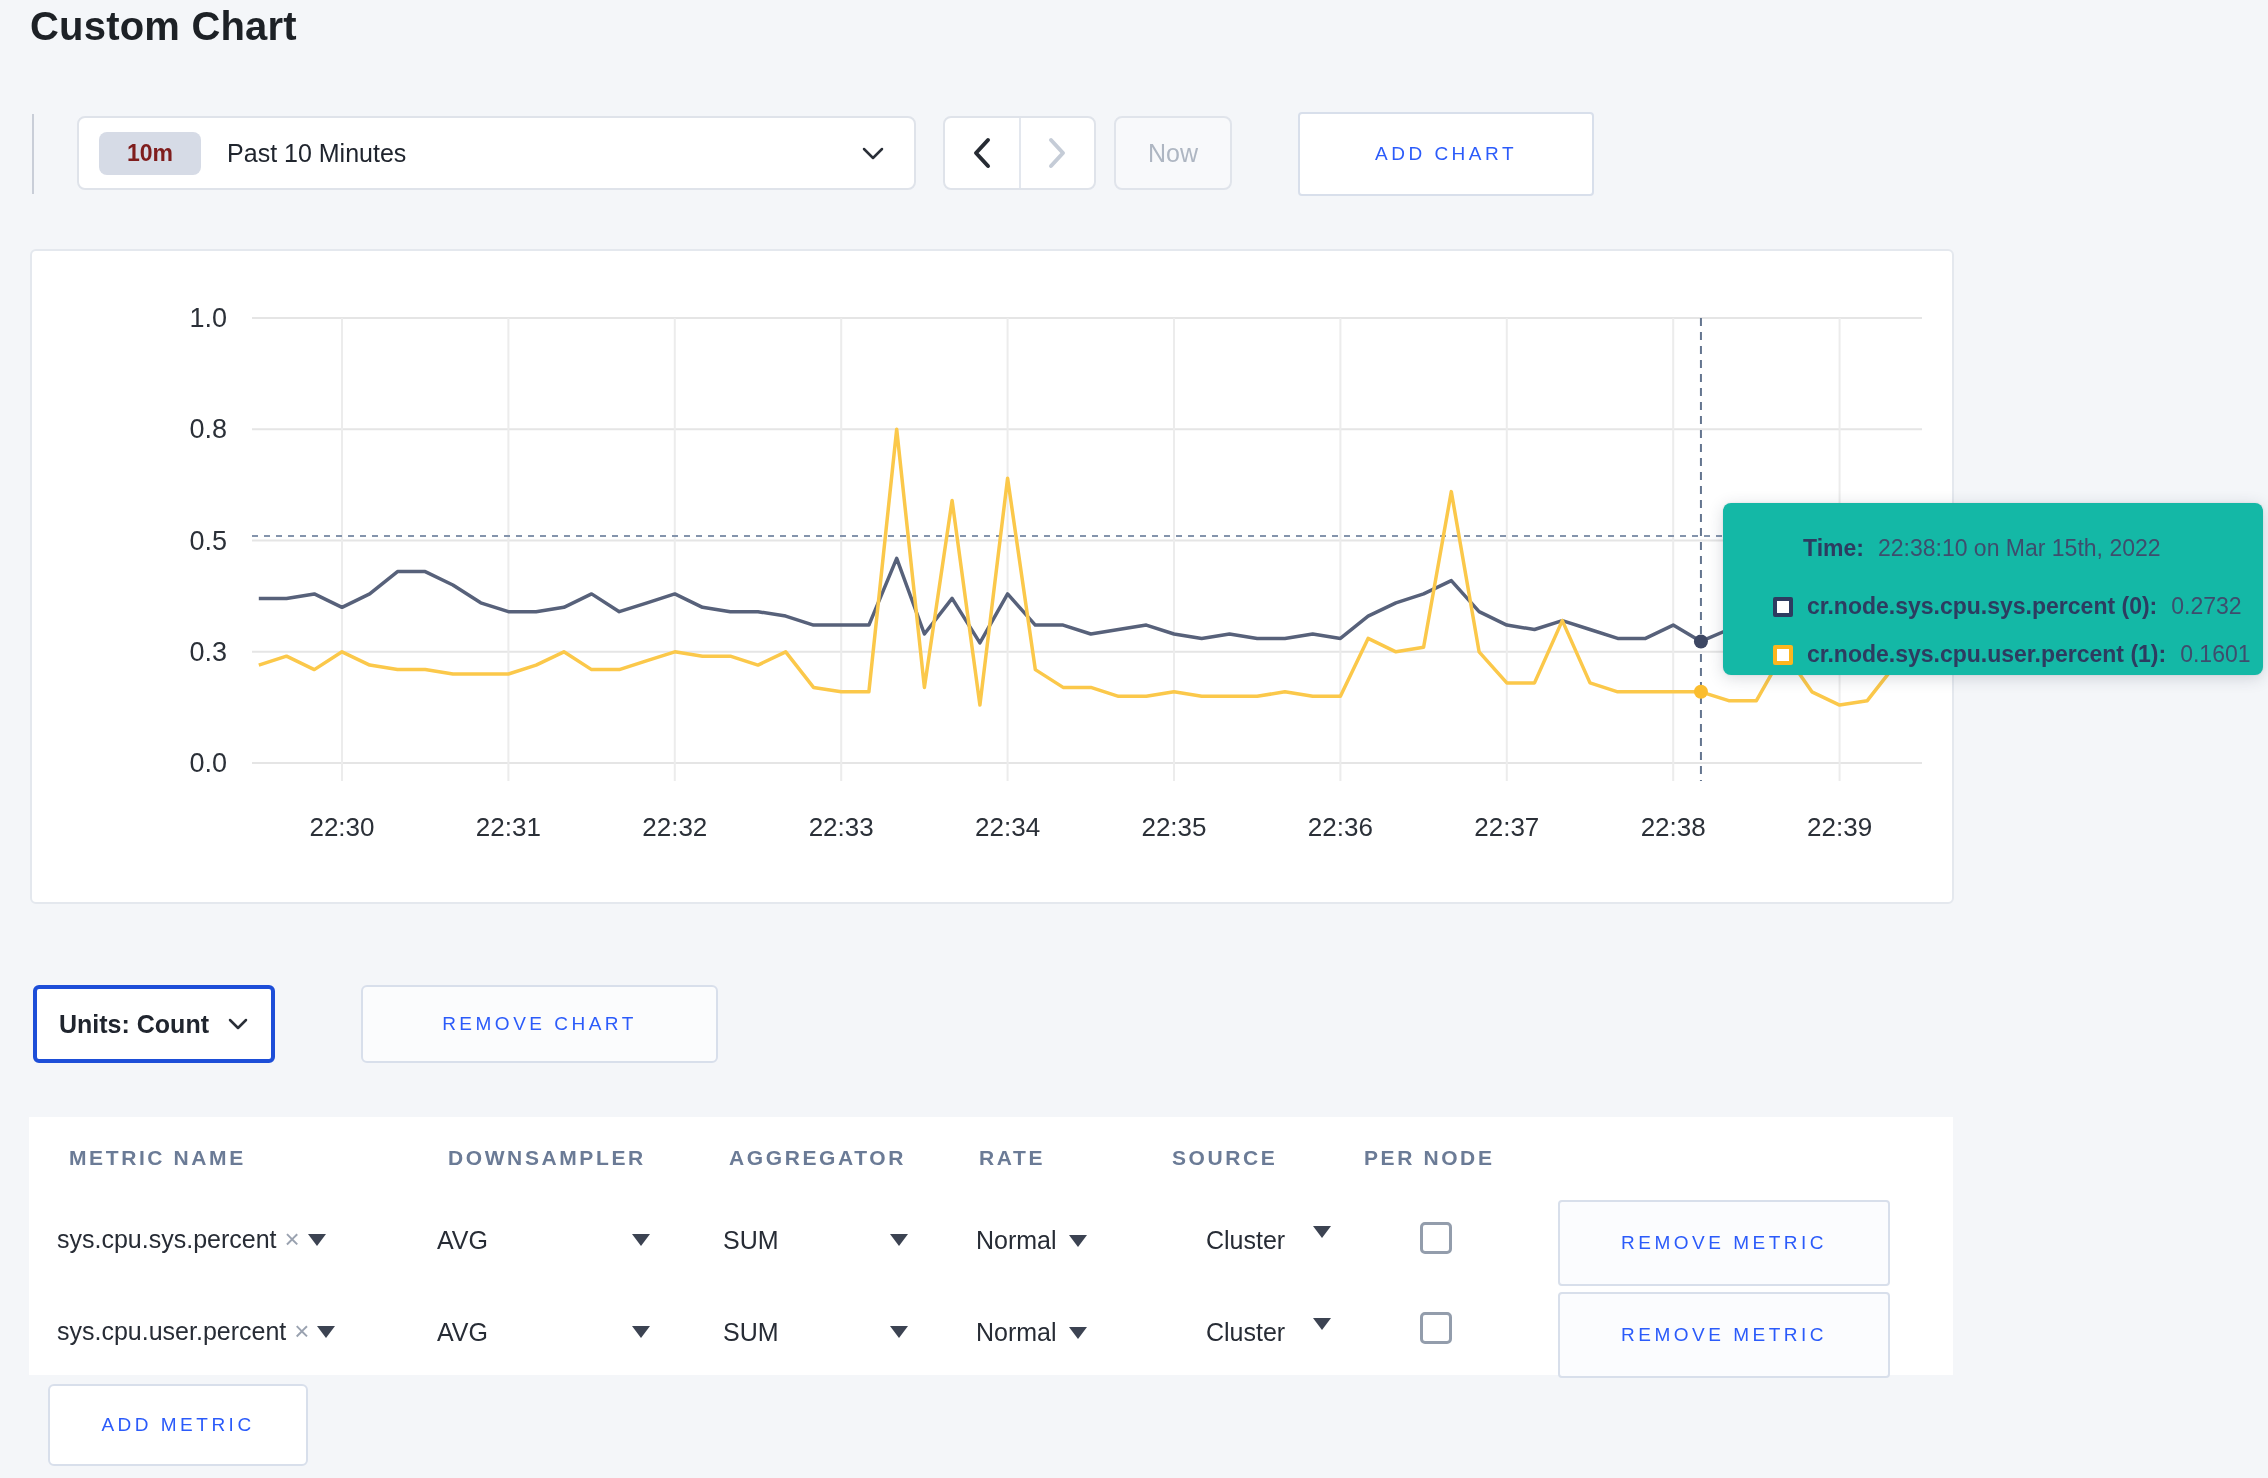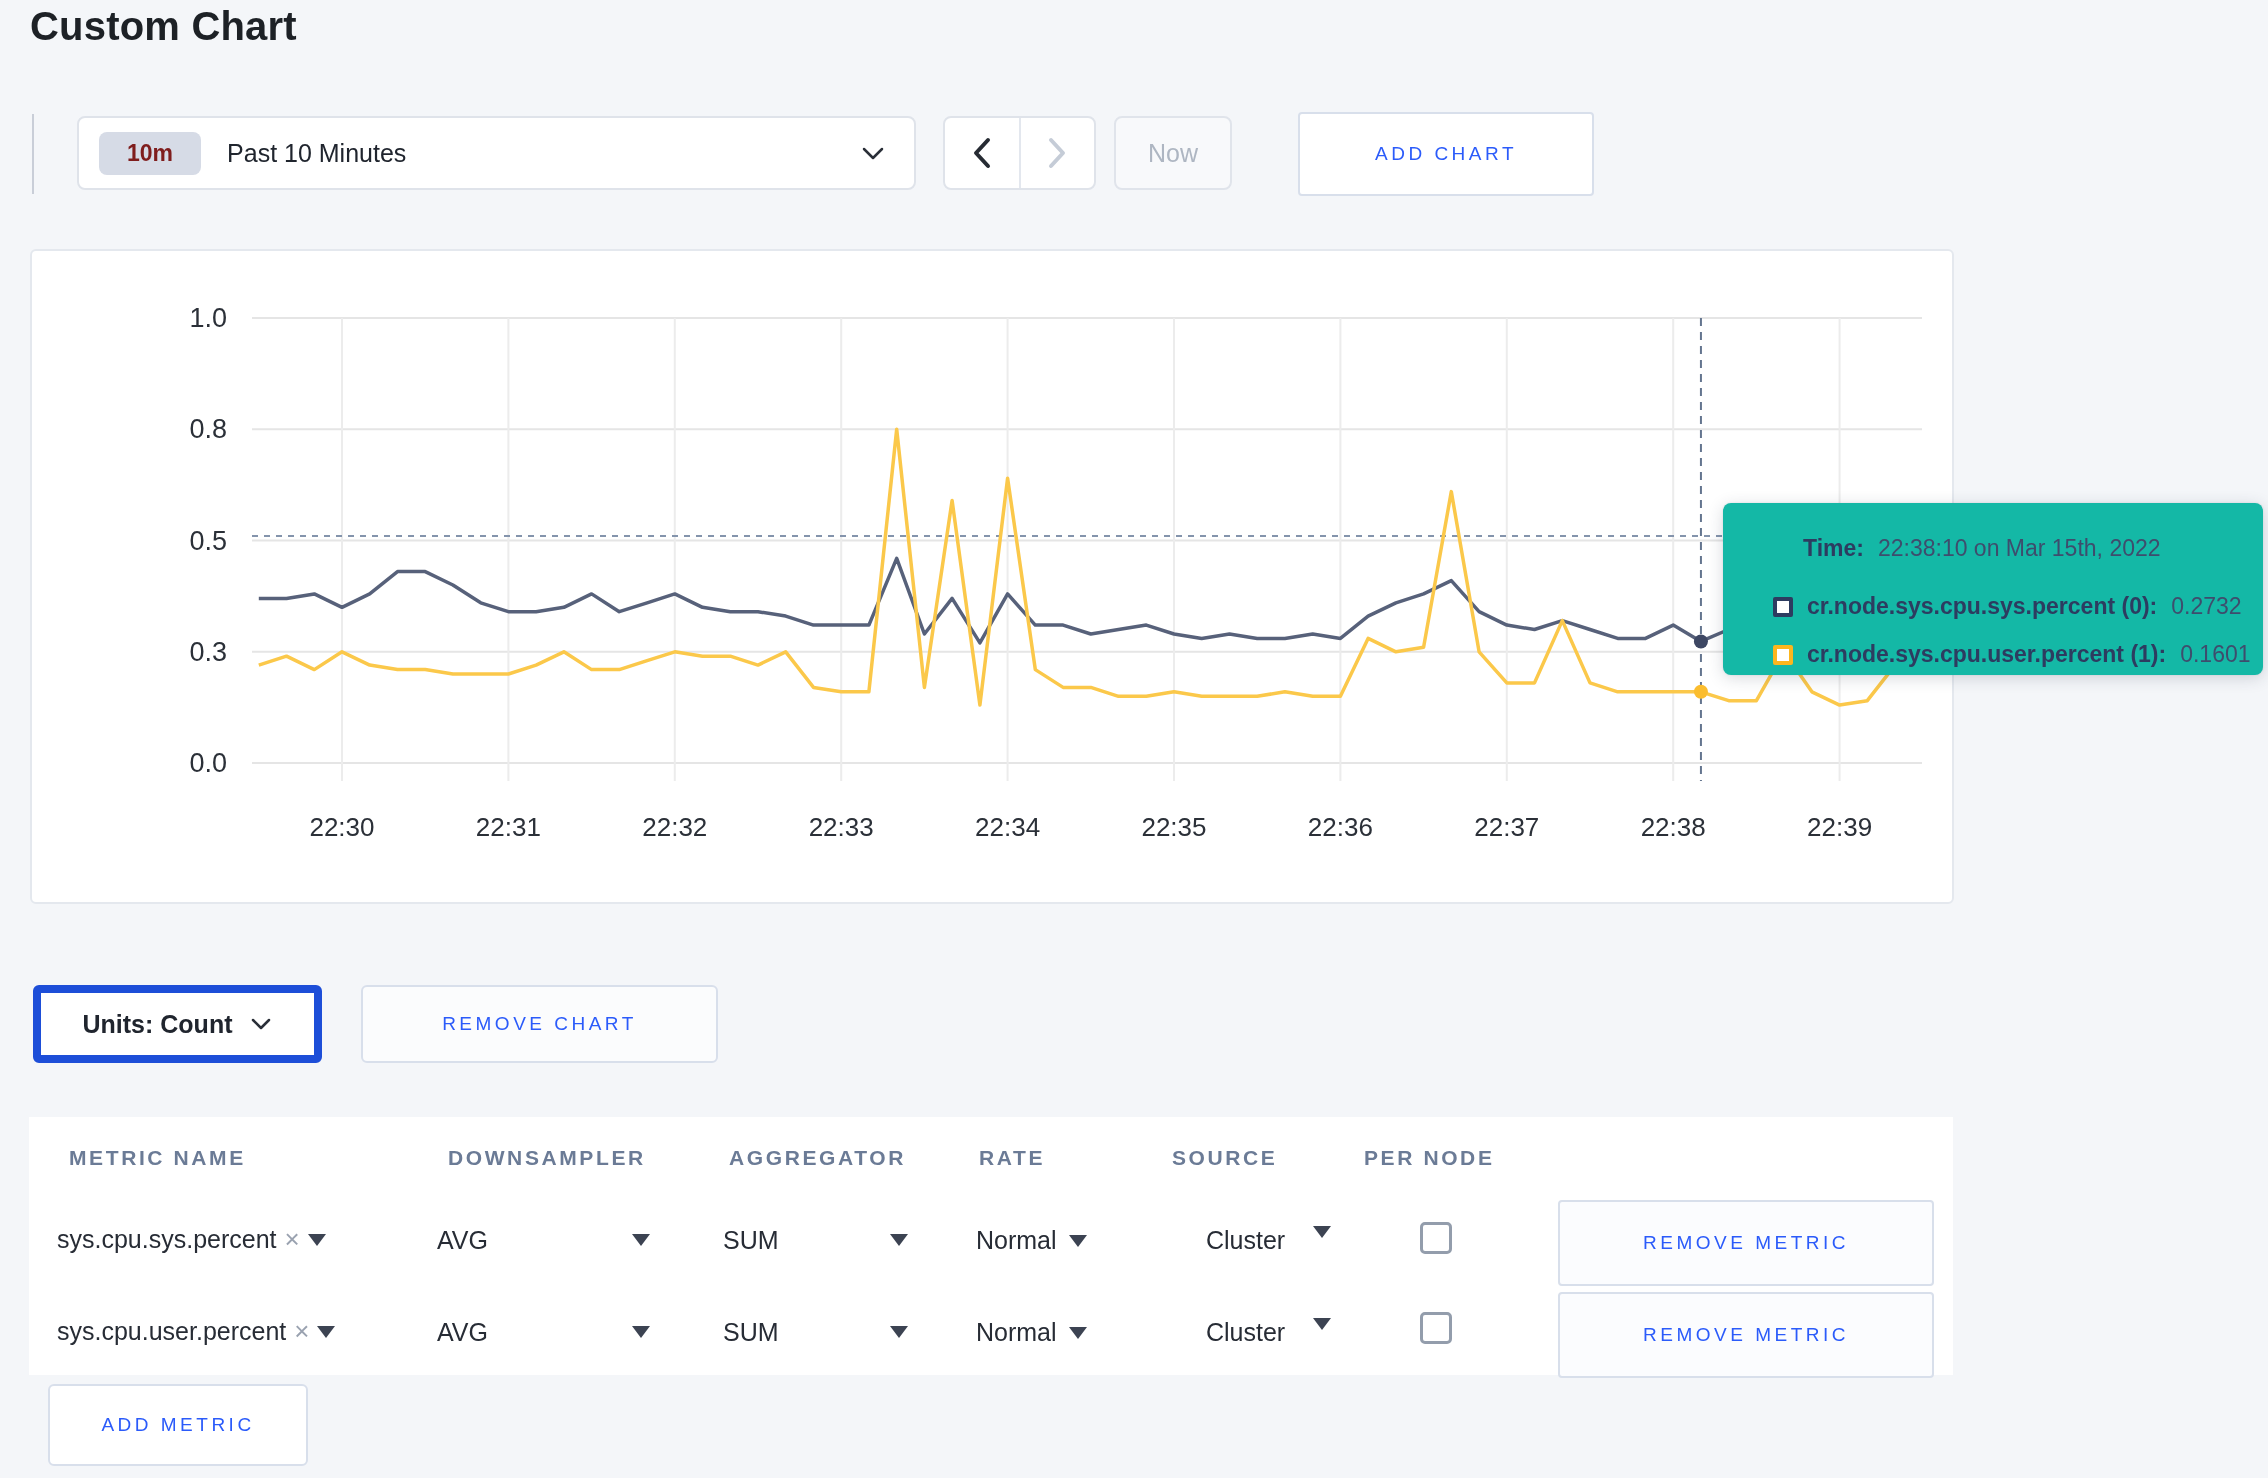--- a/index.html
+++ b/index.html
@@ -58,42 +58,42 @@
   .tt-row.time{left:80px;top:32px;}
   .tt-row.s0{top:90px;}
   .tt-row.s1{top:138px;}
   .tt-label{font-weight:700;}
   .tt-value{margin-left:14px;color:#3e4d6d;}
   .tt-square{width:20px;height:20px;border-radius:2px;box-sizing:border-box;margin-right:14px;background:#fff;}
   .tt-square.dark{border:4px solid #2d3c60;}
   .tt-square.yellow{border:4px solid #fcb61e;}
   
   .units-select{
-    left:33px;top:985px;width:289px;height:78px;background:#fff;
-    border:8px solid #1d4ed8;border-radius:6px;box-sizing:border-box;
+    left:33px;top:985px;width:242px;height:78px;background:#fff;
+    border:4px solid #1d4ed8;border-radius:6px;box-sizing:border-box;
     display:flex;align-items:center;justify-content:center;gap:18px;cursor:pointer;
   }
   .units-label{font-size:25px;font-weight:700;color:#20252e;}
   .remove-chart-btn{left:313px;top:985px;width:357px;height:78px;border-radius:6px;background:#fbfcfd;margin-left:48px;}
   
   .table-band{left:29px;top:1117px;width:1924px;height:258px;background:#fff;}
   .th{position:absolute;top:29px;font-size:21px;font-weight:700;letter-spacing:2.6px;color:#6b7b96;white-space:nowrap;}
   .trow{position:absolute;left:0;width:1924px;height:92px;}
   .cell-text{font-size:25px;color:#272c35;white-space:nowrap;}
   .caret-down{width:0;height:0;border-left:9px solid transparent;border-right:9px solid transparent;border-top:12px solid #3c4352;}
   .x-glyph{font-size:26px;color:#9aa2b0;cursor:pointer;}
   .metric-cell{position:absolute;left:28px;top:26px;display:flex;align-items:center;gap:8px;cursor:pointer;}
   .ds-text{position:absolute;left:408px;top:28px;cursor:pointer;}
   .ds-caret{position:absolute;left:603px;top:36px;}
   .ag-text{position:absolute;left:694px;top:28px;cursor:pointer;}
   .ag-caret{position:absolute;left:861px;top:36px;}
   .rate-cell{position:absolute;left:947px;top:28px;display:flex;align-items:center;gap:12px;cursor:pointer;}
   .src-cell{position:absolute;left:1137px;top:28px;display:flex;align-items:flex-start;gap:28px;cursor:pointer;margin-left:40px;}
   .checkbox{position:absolute;left:1391px;width:26px;height:26px;border:3px solid #939dac;border-radius:5px;background:#fff;box-sizing:content-box;cursor:pointer;}
-  .remove-metric-btn{position:absolute;left:1529px;width:376px;height:86px;background:#fbfcfe;}
+  .remove-metric-btn{position:absolute;left:1529px;width:332px;height:86px;background:#fbfcfe;}
   .add-metric-btn{left:48px;top:1384px;width:260px;height:82px;border-radius:6px;}
   .chev{stroke-linecap:round;stroke-linejoin:round;fill:none;}
 </style>
 </head>
 <body>
 
 <div class="abs page-title">Custom Chart</div>
 
 <div class="abs toolbar-accent"></div>
 

